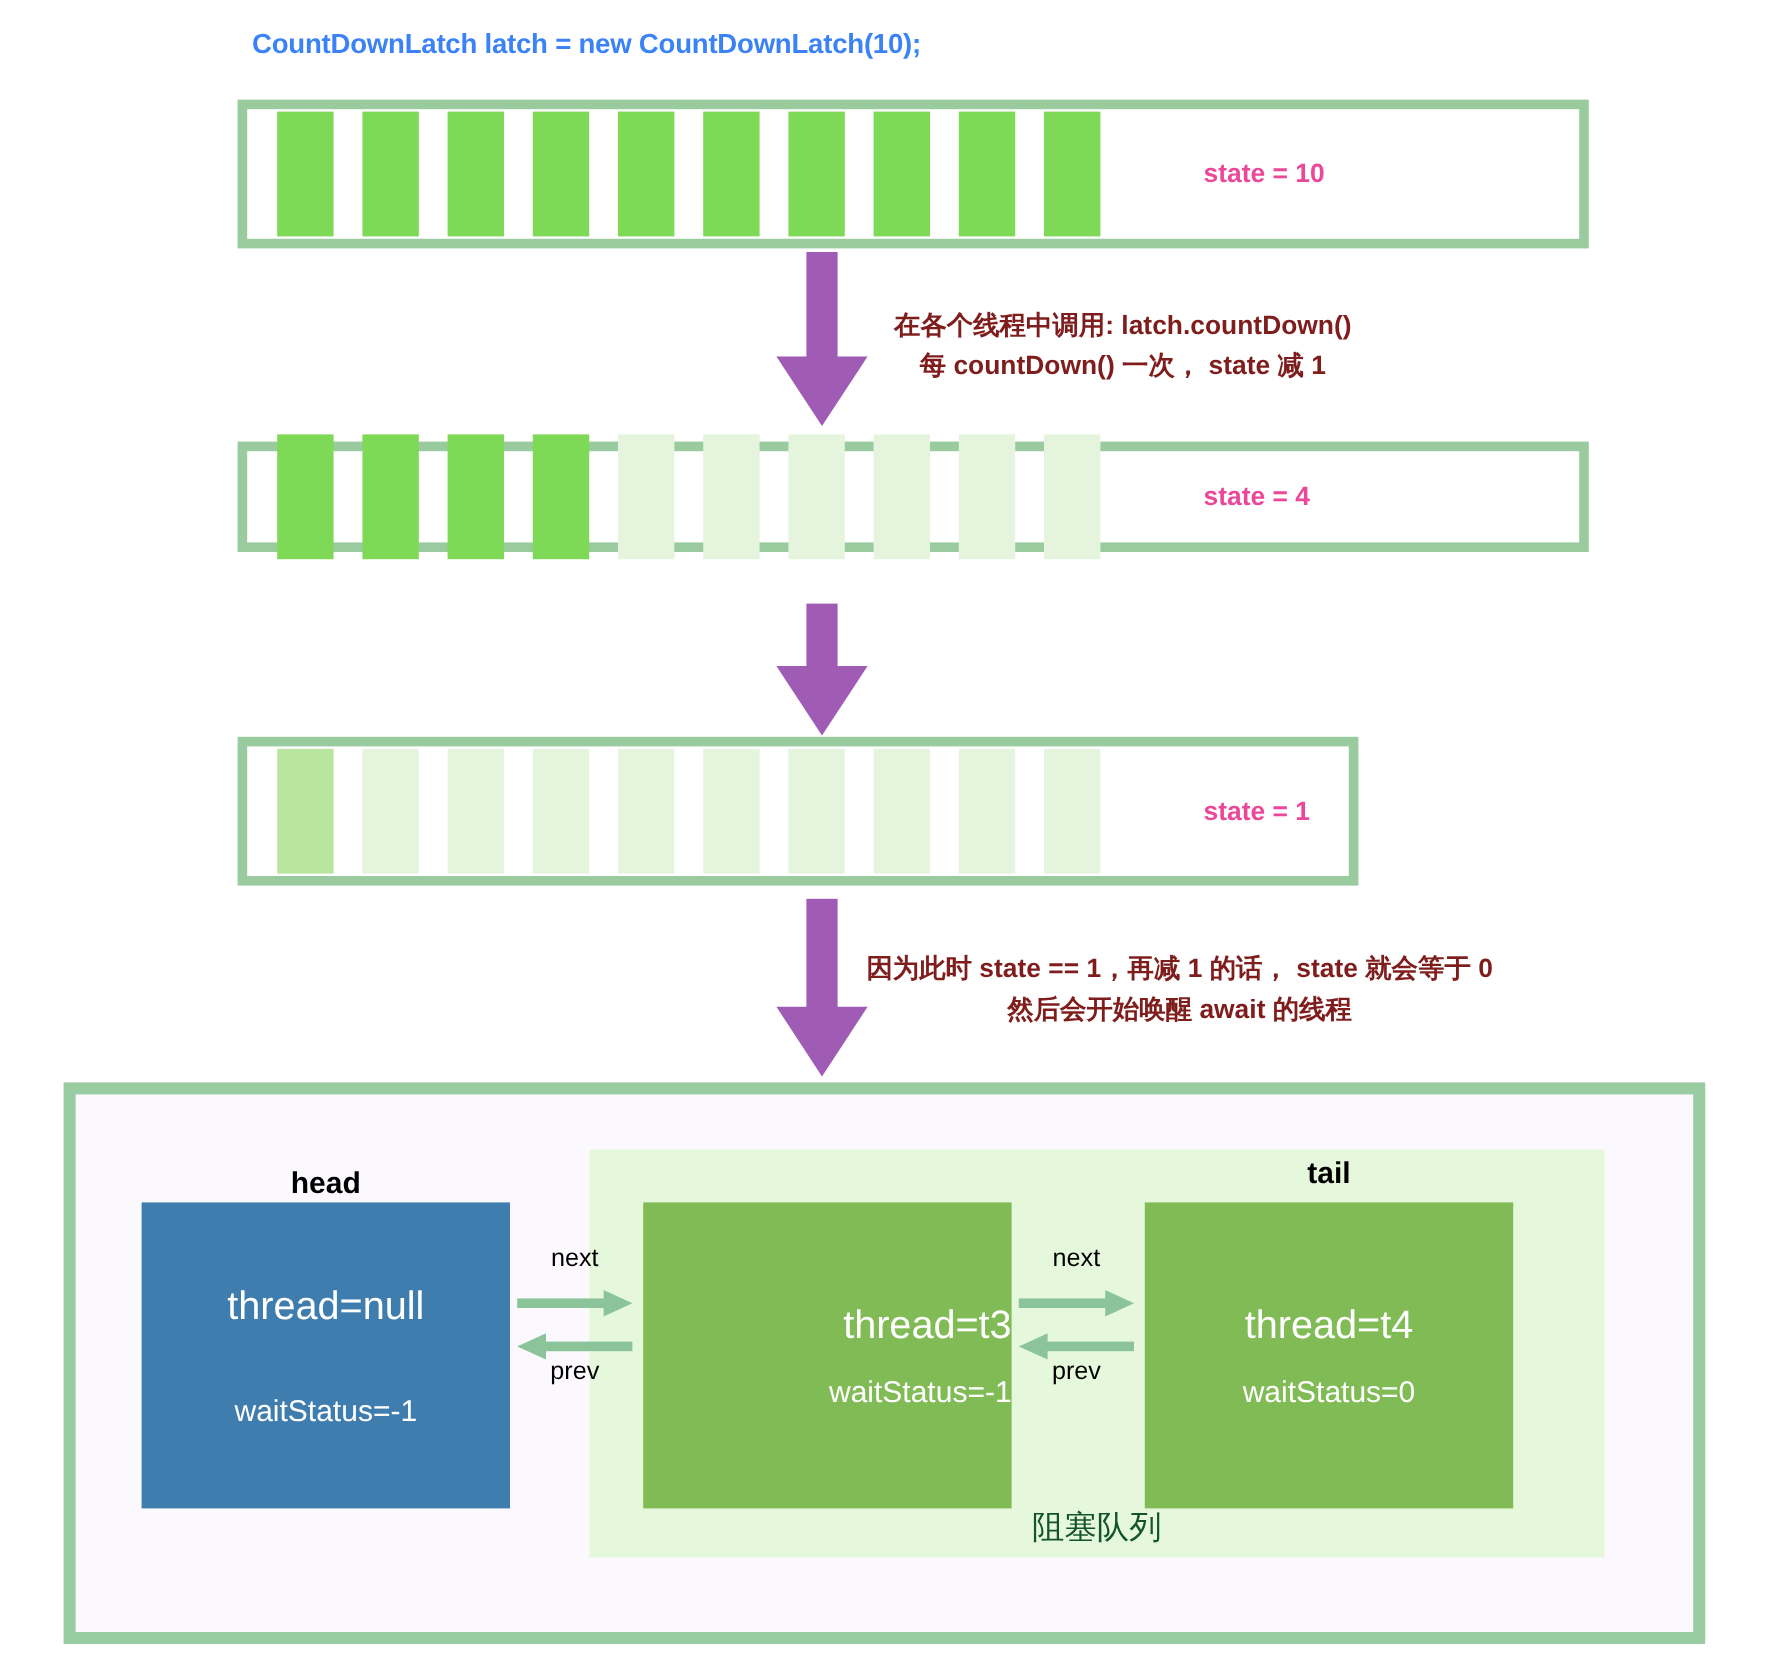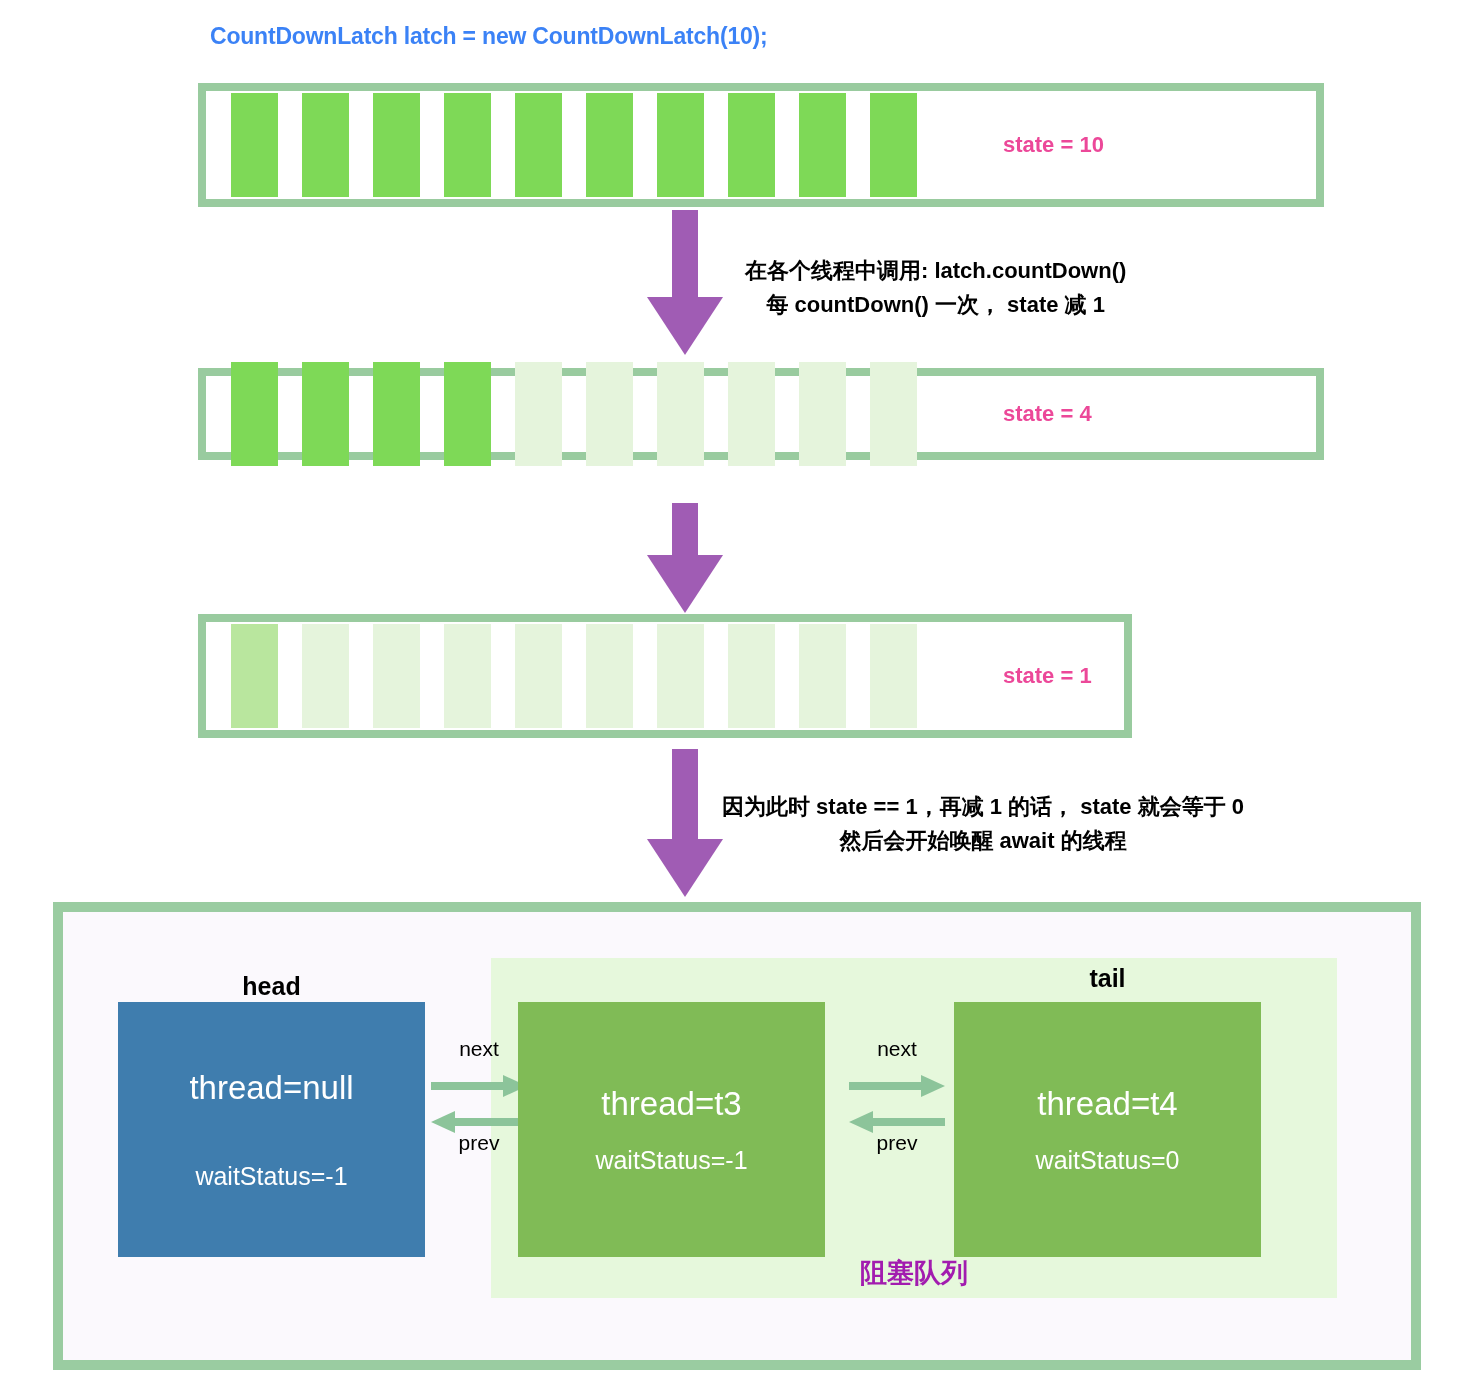--- a/index.html
+++ b/index.html
@@ -57,21 +57,21 @@
     transform:translateX(-50%);
     width:0;height:0;
     border-left:38px solid transparent;
     border-right:38px solid transparent;
     border-top:58px solid #A05CB4;
   }
 
   
   .annot{
     position:absolute;
-    font-size:22px;font-weight:bold;color:#000000;
+    font-size:22px;font-weight:bold;color:#7f1d1d;
     line-height:1.55;
     text-align:center;
     white-space:nowrap;
   }
 
   
   .panel{
     position:absolute;left:53px;top:902px;
     width:1368px;height:468px;
     border:10px solid #9ACCA1;
@@ -79,22 +79,22 @@
     box-sizing:border-box;
   }
   .queue-box{
     position:absolute;left:428px;top:46px;
     width:846px;height:340px;
     background:#E6F8DC;
   }
   .queue-caption{
     position:absolute;left:0;top:297px;
     width:846px;text-align:center;
-    font-size:27px;font-weight:bold;
-    color:#a21caf;
+    font-size:27px;font-weight:normal;
+    color:#14532d;
   }
   .ptr-label{
     position:absolute;
     font-size:25px;font-weight:bold;color:#000;
     text-align:center;white-space:nowrap;
   }
   .node{
     position:absolute;
     top:90px;width:307px;height:255px;
     display:flex;flex-direction:column;
@@ -229,21 +229,21 @@
         <div class="line"></div>
           <div class="tip"></div>
       </div>
       <div class="arrow-row left" style="top:78px;">
         <div class="line"></div>
           <div class="tip"></div>
       </div>
       <div class="lbl bot">prev</div>
     </div>
 
-    <div class="node green" style="left:455px;">
+    <div class="node green" style="left:473px;align-items:flex-end;">
       <div class="nthread">thread=t3</div>
       <div class="nwait">waitStatus=-1</div>
     </div>
 
     <div class="link" style="left:786px;top:125px;">
       <div class="lbl top">next</div>
       <div class="arrow-row right" style="top:42px;">
         <div class="line"></div>
           <div class="tip"></div>
       </div>

